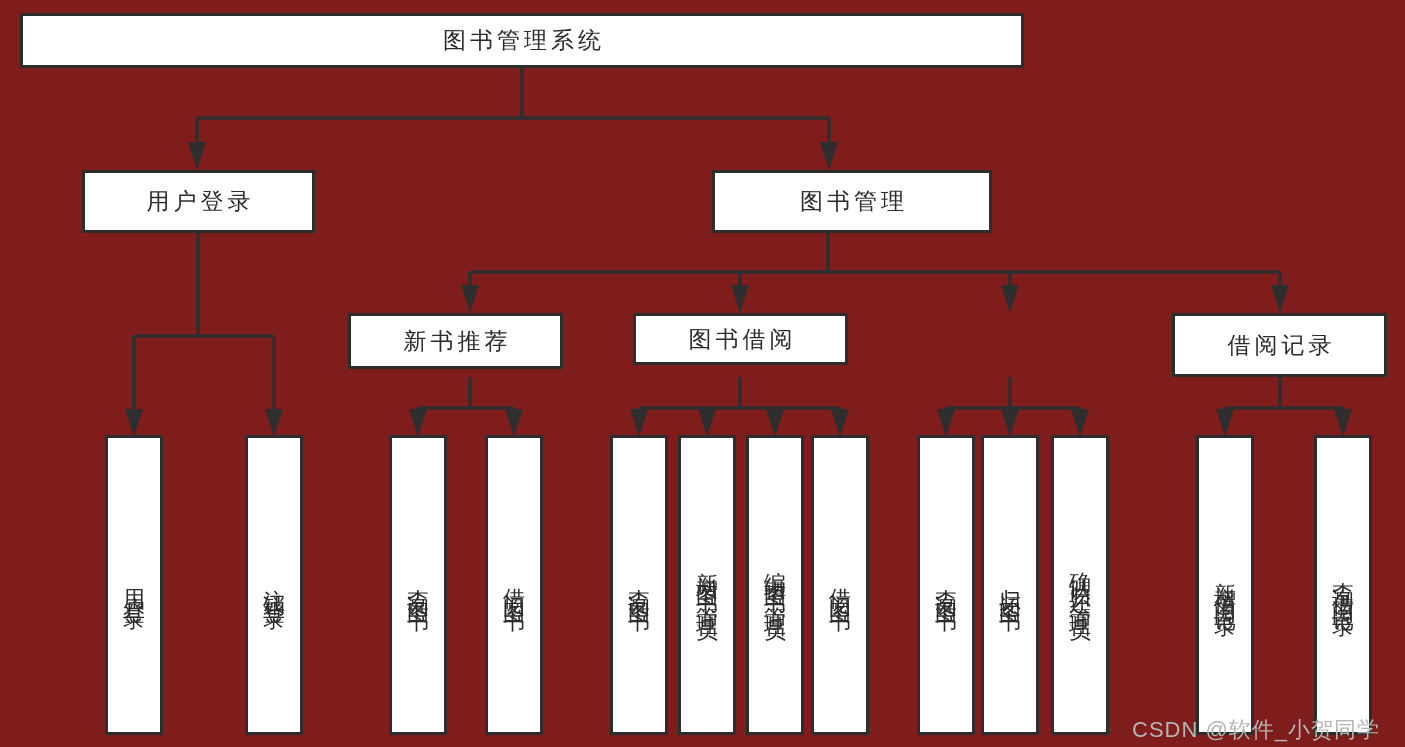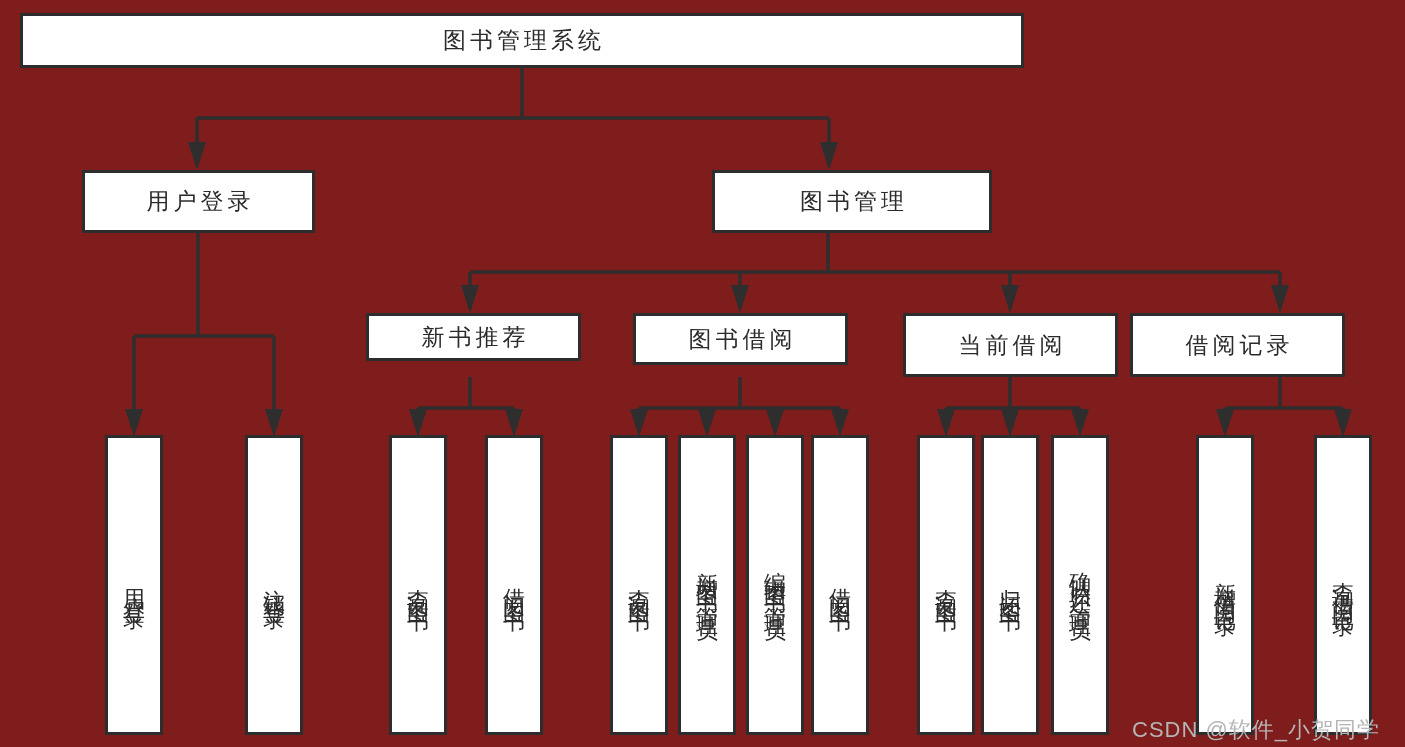--- a/index.html
+++ b/index.html
@@ -28,24 +28,24 @@
     text-orientation:mixed;
     font-size:22px;
     letter-spacing:7px;
     line-height:1;
     white-space:nowrap;
   }
   
   .b-root{left:20px;top:13px;width:1004px;height:55px;}
   .b-l2a{left:82px;top:170px;width:233px;height:63px;}
   .b-l2b{left:712px;top:170px;width:280px;height:63px;}
-  .b-l3a{left:366px;top:313px;width:215px;height:48px;}
+  .b-l3a{left:348px;top:313px;width:215px;height:56px;}
   .b-l3b{left:633px;top:313px;width:215px;height:52px;}
   .b-l3c{left:903px;top:313px;width:215px;height:64px;}
-  .b-l3d{left:1130px;top:313px;width:215px;height:64px;}
+  .b-l3d{left:1172px;top:313px;width:215px;height:64px;}
   
   .f1{left:105px;}  .f2{left:245px;}  .f3{left:389px;}  .f4{left:485px;}
   .f5{left:610px;}  .f6{left:678px;}  .f7{left:746px;}  .f8{left:811px;}
   .f9{left:917px;}  .f10{left:981px;} .f11{left:1051px;}
   .f12{left:1196px;}.f13{left:1314px;}
   .watermark{
     position:absolute;left:1132px;top:715px;
     font-size:22px;color:#b5b5b5;letter-spacing:1px;white-space:nowrap;text-align:center;
   }
 </style>
@@ -81,23 +81,20 @@
   <div class="box hbox b-l2b">
     <span class="label">图书管理</span>
   </div>
 
   <div class="box hbox b-l3a">
     <span class="label">新书推荐</span>
   </div>
   <div class="box hbox b-l3b">
     <span class="label">图书借阅</span>
   </div>
-  <div class="box hbox b-l3c">
-    <span class="label">当前借阅</span>
-  </div>
   <div class="box hbox b-l3d">
     <span class="label">借阅记录</span>
   </div>
 
   <div class="box leaf f1">
     <span class="label">用户登录</span>
   </div>
   <div class="box leaf f2">
     <span class="label">注销登录</span>
   </div>

